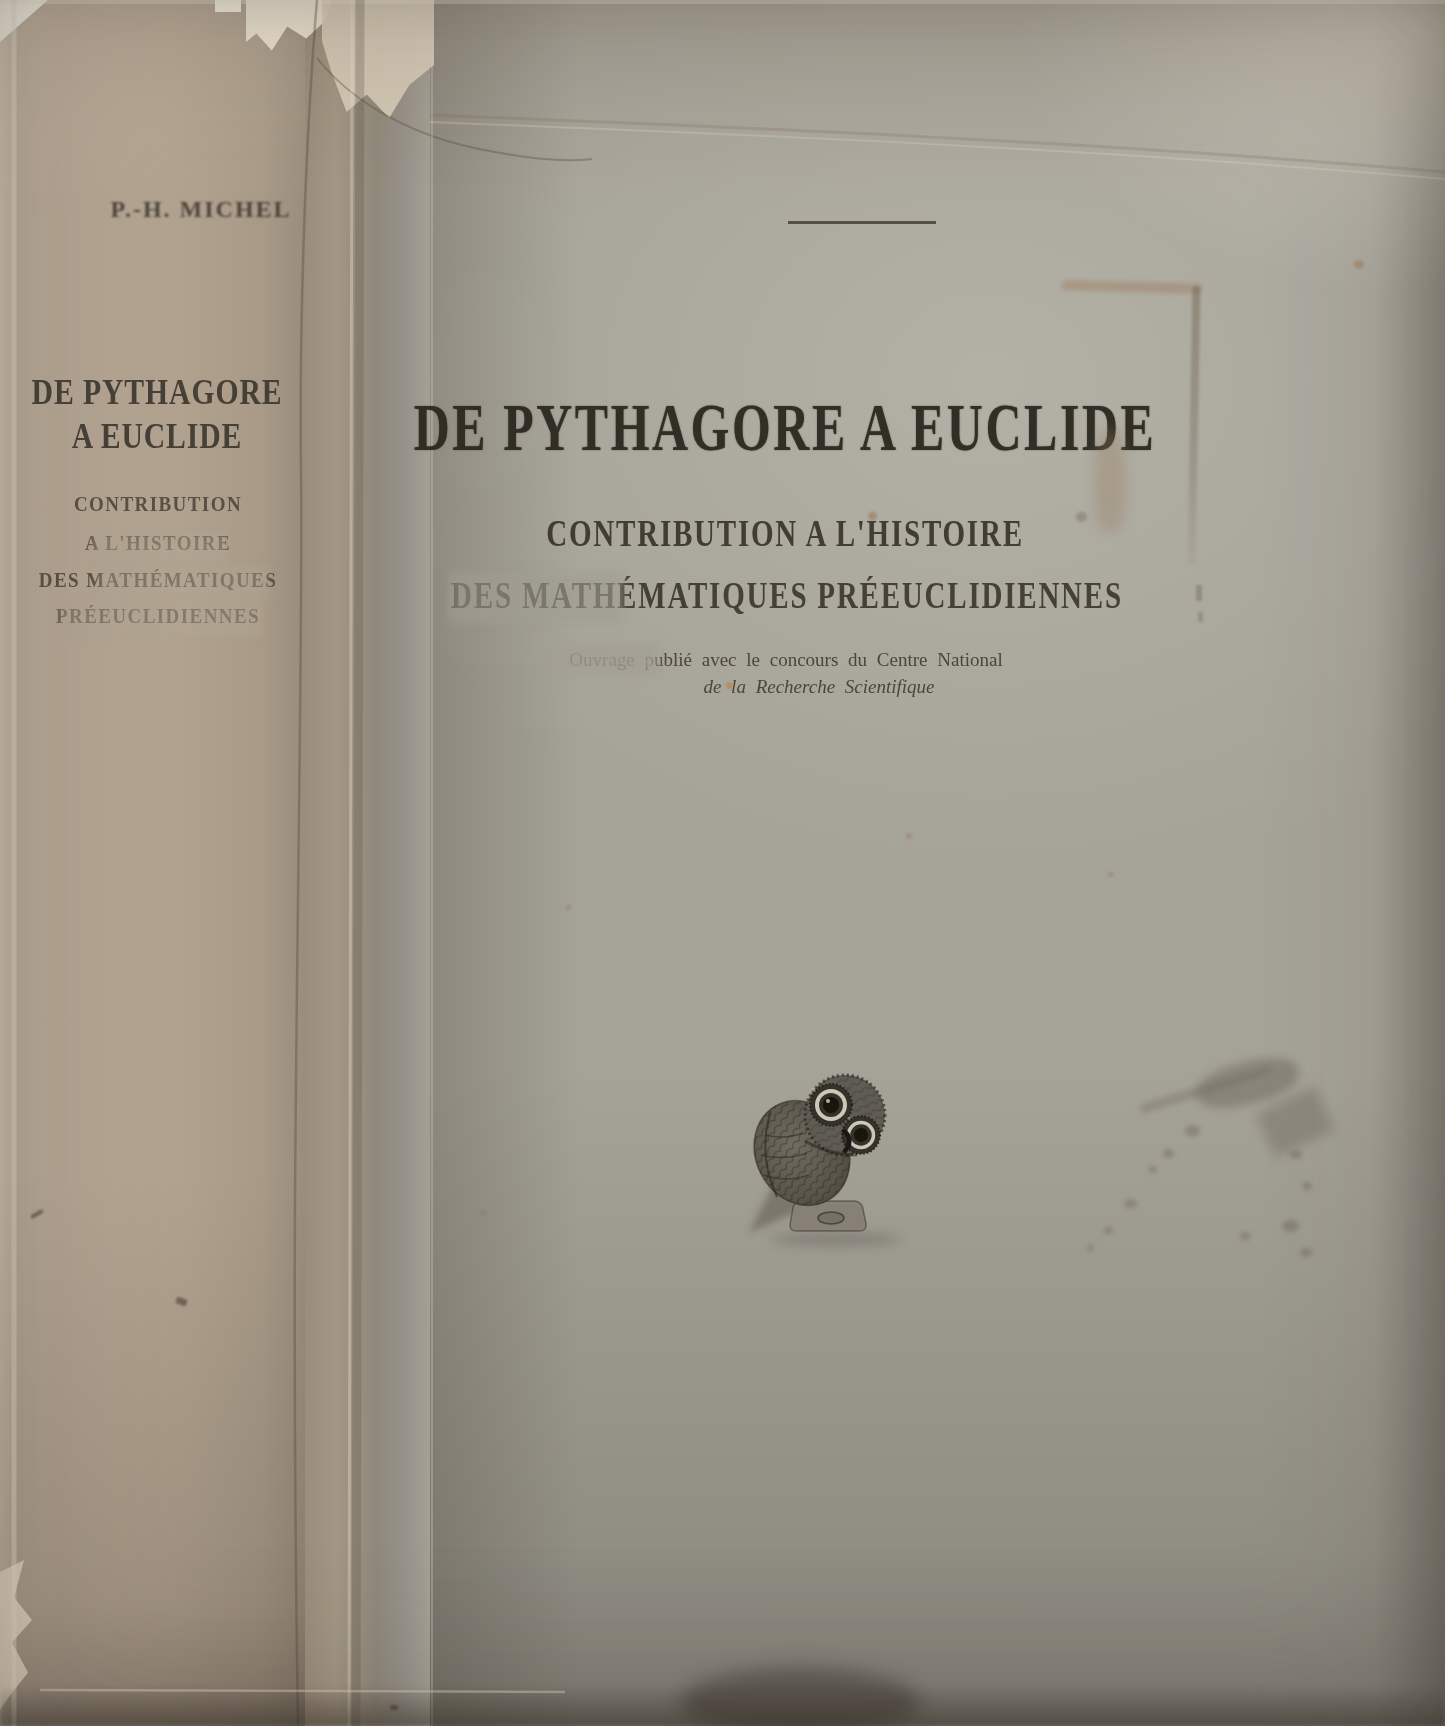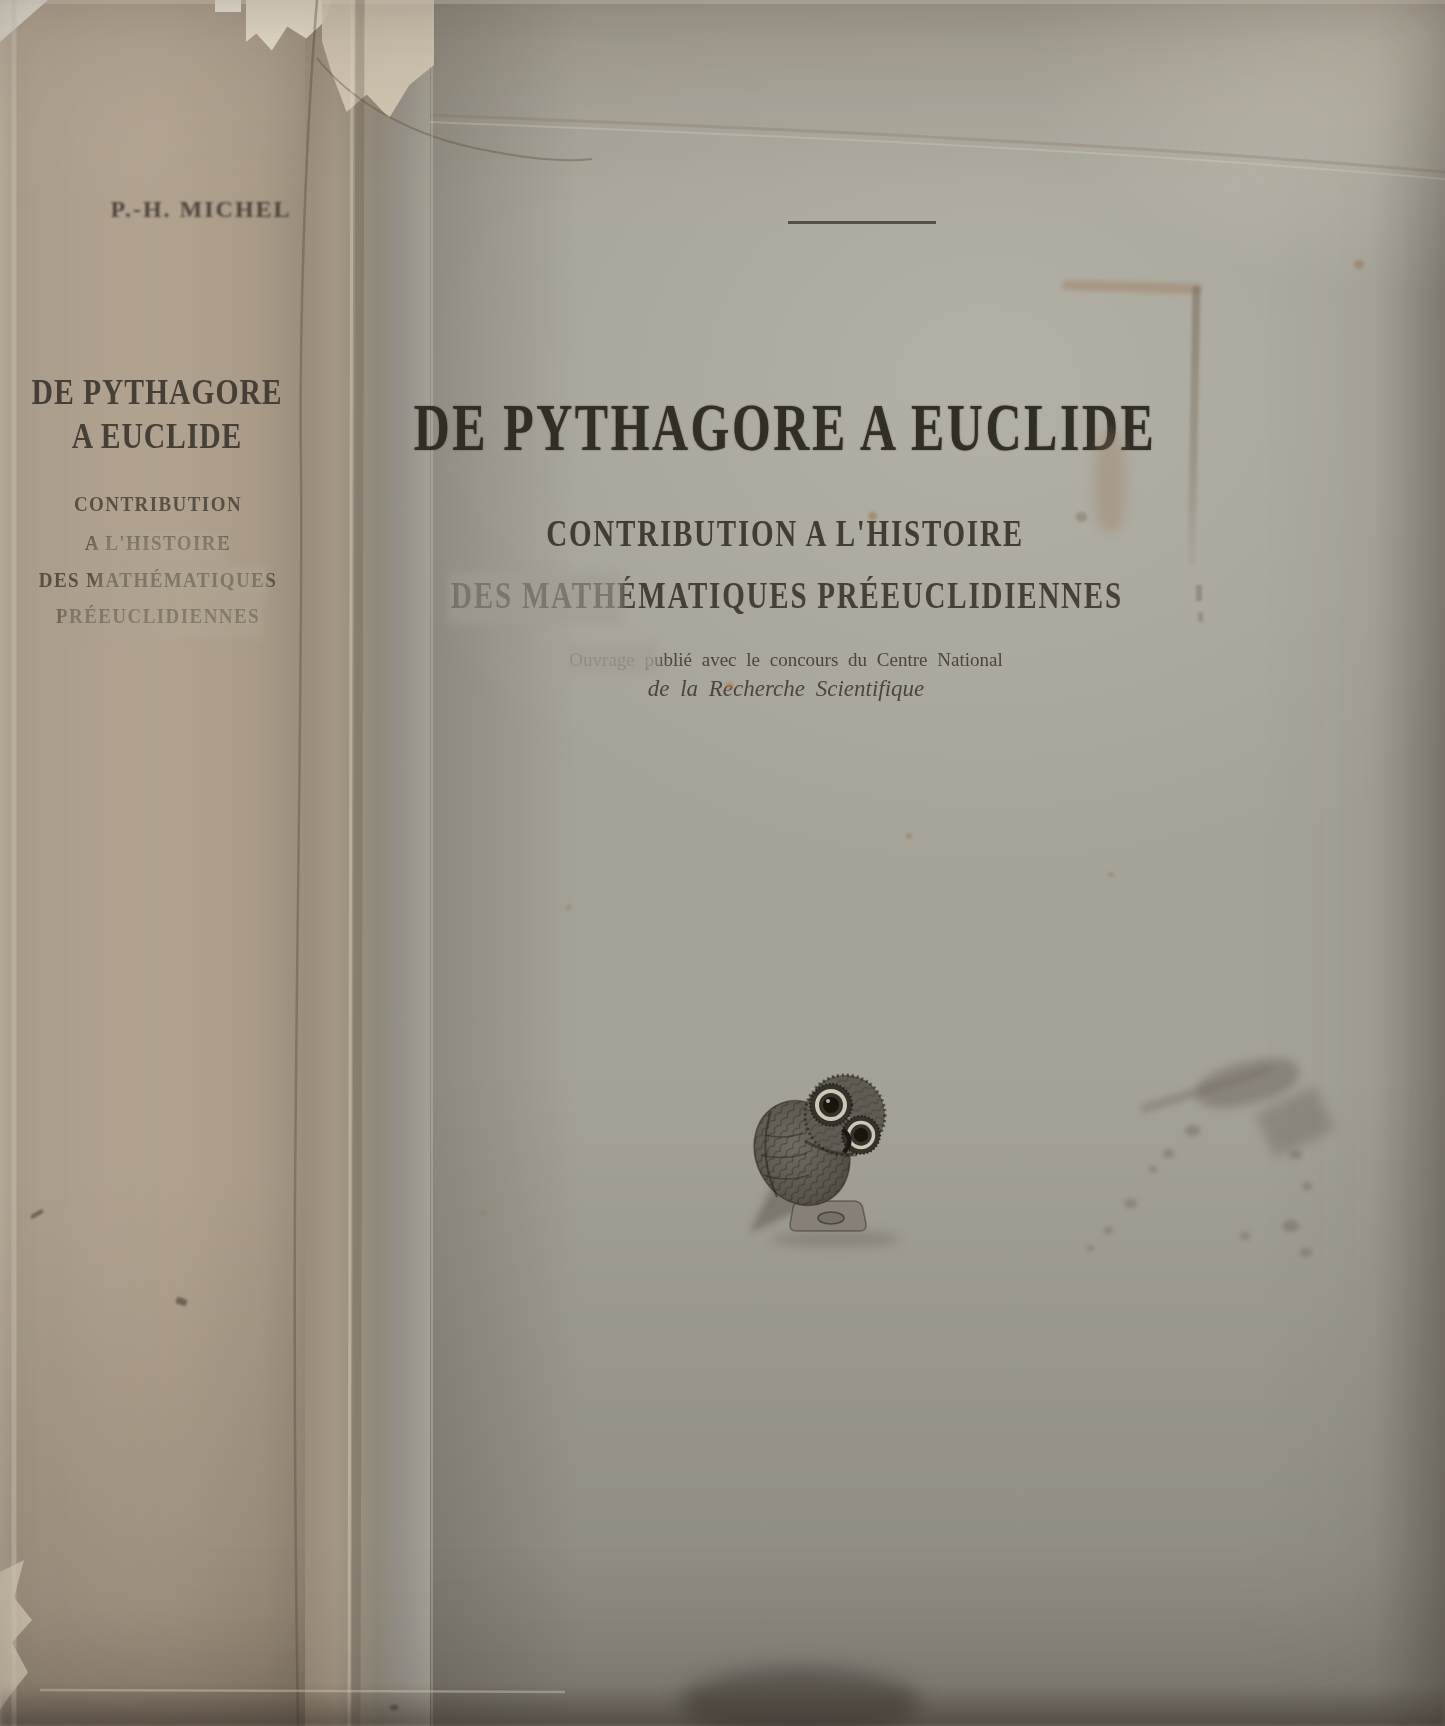--- a/index.html
+++ b/index.html
@@ -36,21 +36,21 @@
     background:rgba(62,56,47,.8);filter:blur(.6px);}
   .cover-title{left:785px;top:388px;font-weight:700;font-size:58px;letter-spacing:3px;
     color:rgba(46,42,35,.92);transform:translateX(-50%) scale(.86,1.17);
     text-shadow:0 0 1.5px rgba(46,42,35,.65);filter:blur(.3px);}
   .cover-sub1{left:785px;top:514px;font-weight:700;font-size:33px;letter-spacing:2px;
     color:rgba(50,46,38,.88);transform:translateX(-50%) scale(.88,1.12);filter:blur(.4px);}
   .cover-sub2{left:787px;top:576px;font-weight:700;font-size:33px;letter-spacing:2px;
     color:rgba(50,46,38,.85);transform:translateX(-50%) scale(.88,1.12);filter:blur(.4px);}
   .imprint1{left:786px;top:649px;font-size:19px;word-spacing:5px;
     color:rgba(52,48,40,.82);transform:translateX(-50%);filter:blur(.3px);}
-  .imprint2{left:786px;top:676px;font-style:italic;font-size:23px;word-spacing:5px;
+  .imprint2{left:819px;top:676px;font-style:italic;font-size:19px;word-spacing:5px;
     color:rgba(52,48,40,.82);transform:translateX(-50%);filter:blur(.3px);}
   .spine-author{left:158px;top:196px;font-weight:700;font-size:24px;letter-spacing:2px;
     color:rgba(52,46,40,.78);transform:translateX(-50%);filter:blur(.8px);margin-left:43px;}
   .spine-t1{left:157px;top:372px;font-weight:700;font-size:33px;letter-spacing:1px;
     color:rgba(52,47,40,.85);transform:translateX(-50%) scale(.9,1.1);filter:blur(.5px);}
   .spine-t2{left:157px;top:416px;font-weight:700;font-size:33px;letter-spacing:1px;
     color:rgba(52,47,40,.85);transform:translateX(-50%) scale(.9,1.1);filter:blur(.5px);}
   .spine-s{font-weight:700;font-size:20px;letter-spacing:1.5px;color:rgba(55,48,40,.72);
     transform:translateX(-50%) scale(.95,1.05);filter:blur(.6px);}
   .spine-s0{left:158px;top:492px;} .spine-s1{left:158px;top:531px;}

